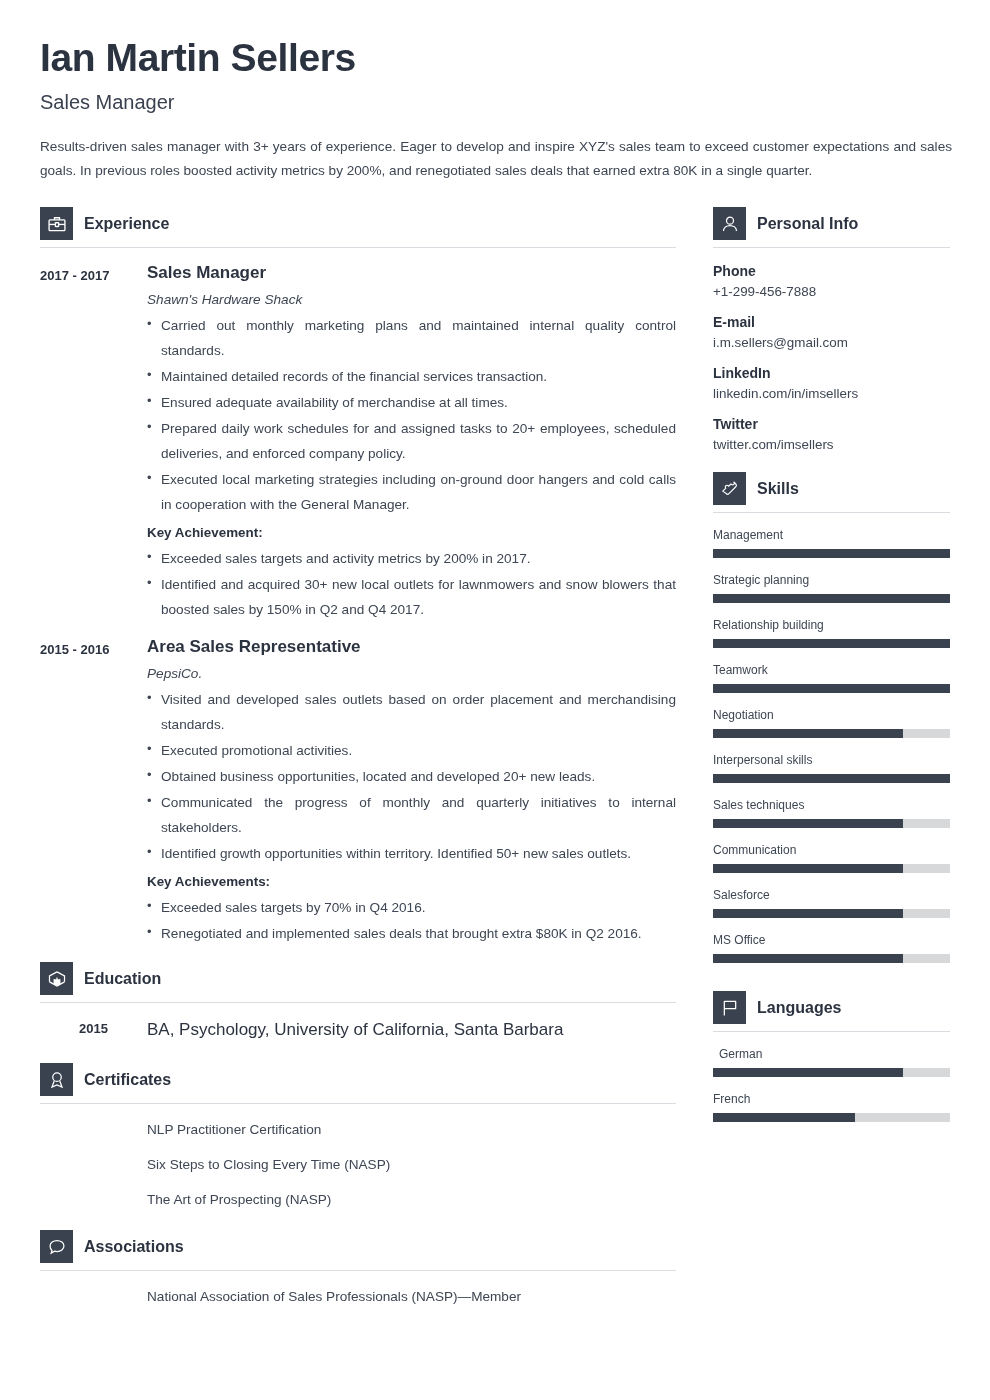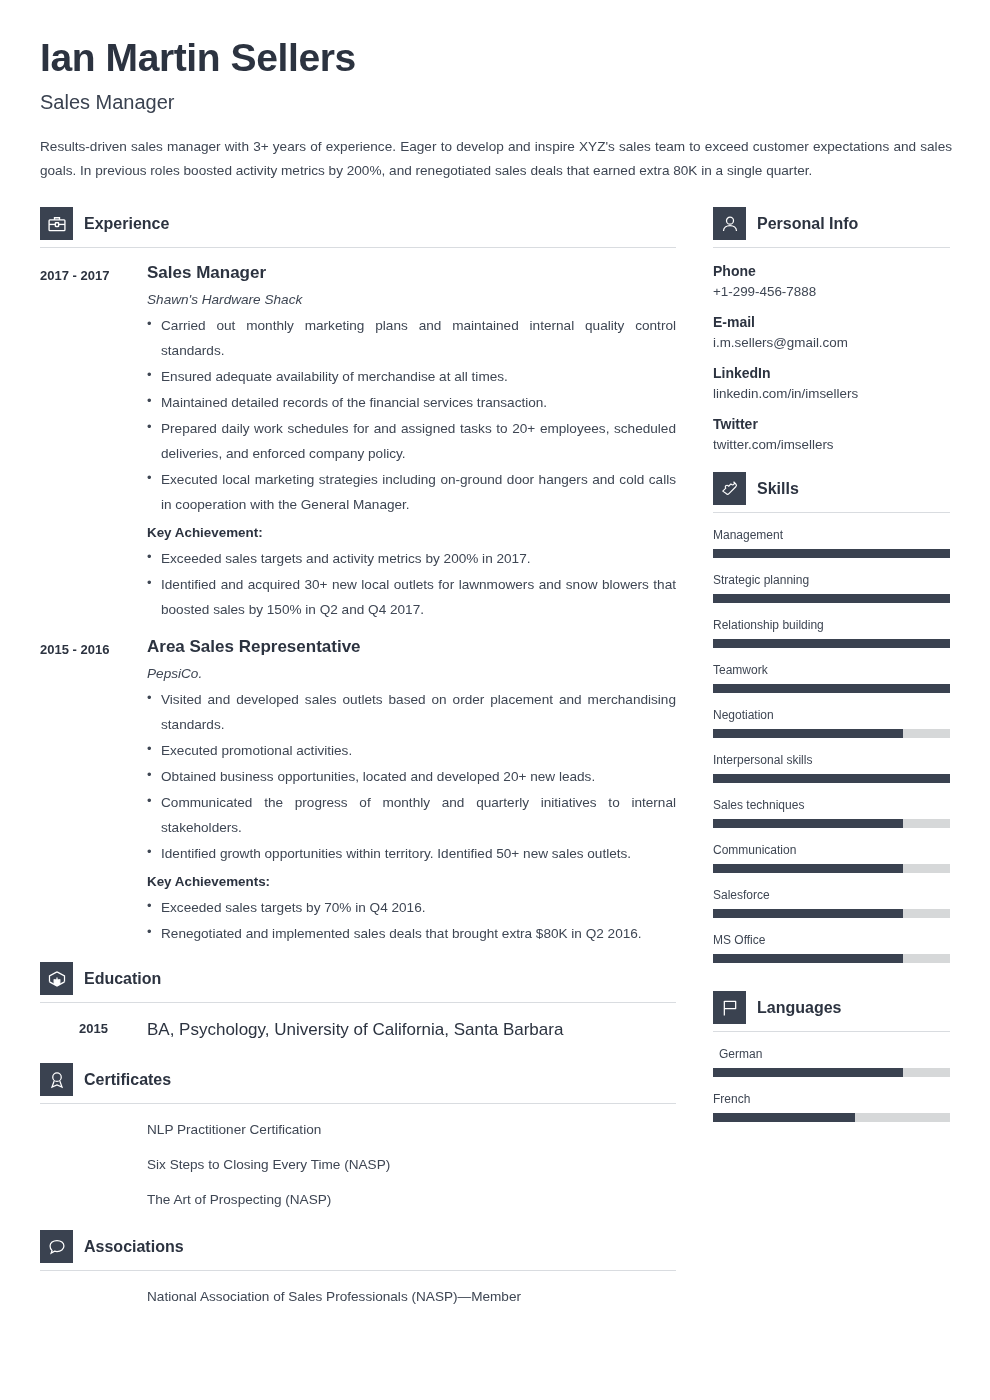--- a/index.html
+++ b/index.html
@@ -210,22 +210,22 @@
         </div>
         <div class="sec-rule"></div>
 
         <div class="entry">
           <div class="entry-dates">2017 - 2017</div>
           <div class="entry-body">
             <div class="entry-role">Sales Manager</div>
             <div class="entry-org">Shawn's Hardware Shack</div>
             <ul class="bullets">
               <li>Carried out monthly marketing plans and maintained internal quality control standards.</li>
+              <li>Maintained detailed records of the financial services transaction.</li>
               <li>Ensured adequate availability of merchandise at all times.</li>
-              <li>Maintained detailed records of the financial services transaction.</li>
               <li>Prepared daily work schedules for and assigned tasks to 20+ employees, scheduled deliveries, and enforced company policy.</li>
               <li>Executed local marketing strategies including on-ground door hangers and cold calls in cooperation with the General Manager.</li>
             </ul>
             <div class="ach-label">Key Achievement:</div>
             <ul class="bullets">
               <li>Exceeded sales targets and activity metrics by 200% in 2017.</li>
               <li>Identified and acquired 30+ new local outlets for lawnmowers and snow blowers that boosted sales by 150% in Q2 and Q4 2017.</li>
             </ul>
           </div>
         </div>

